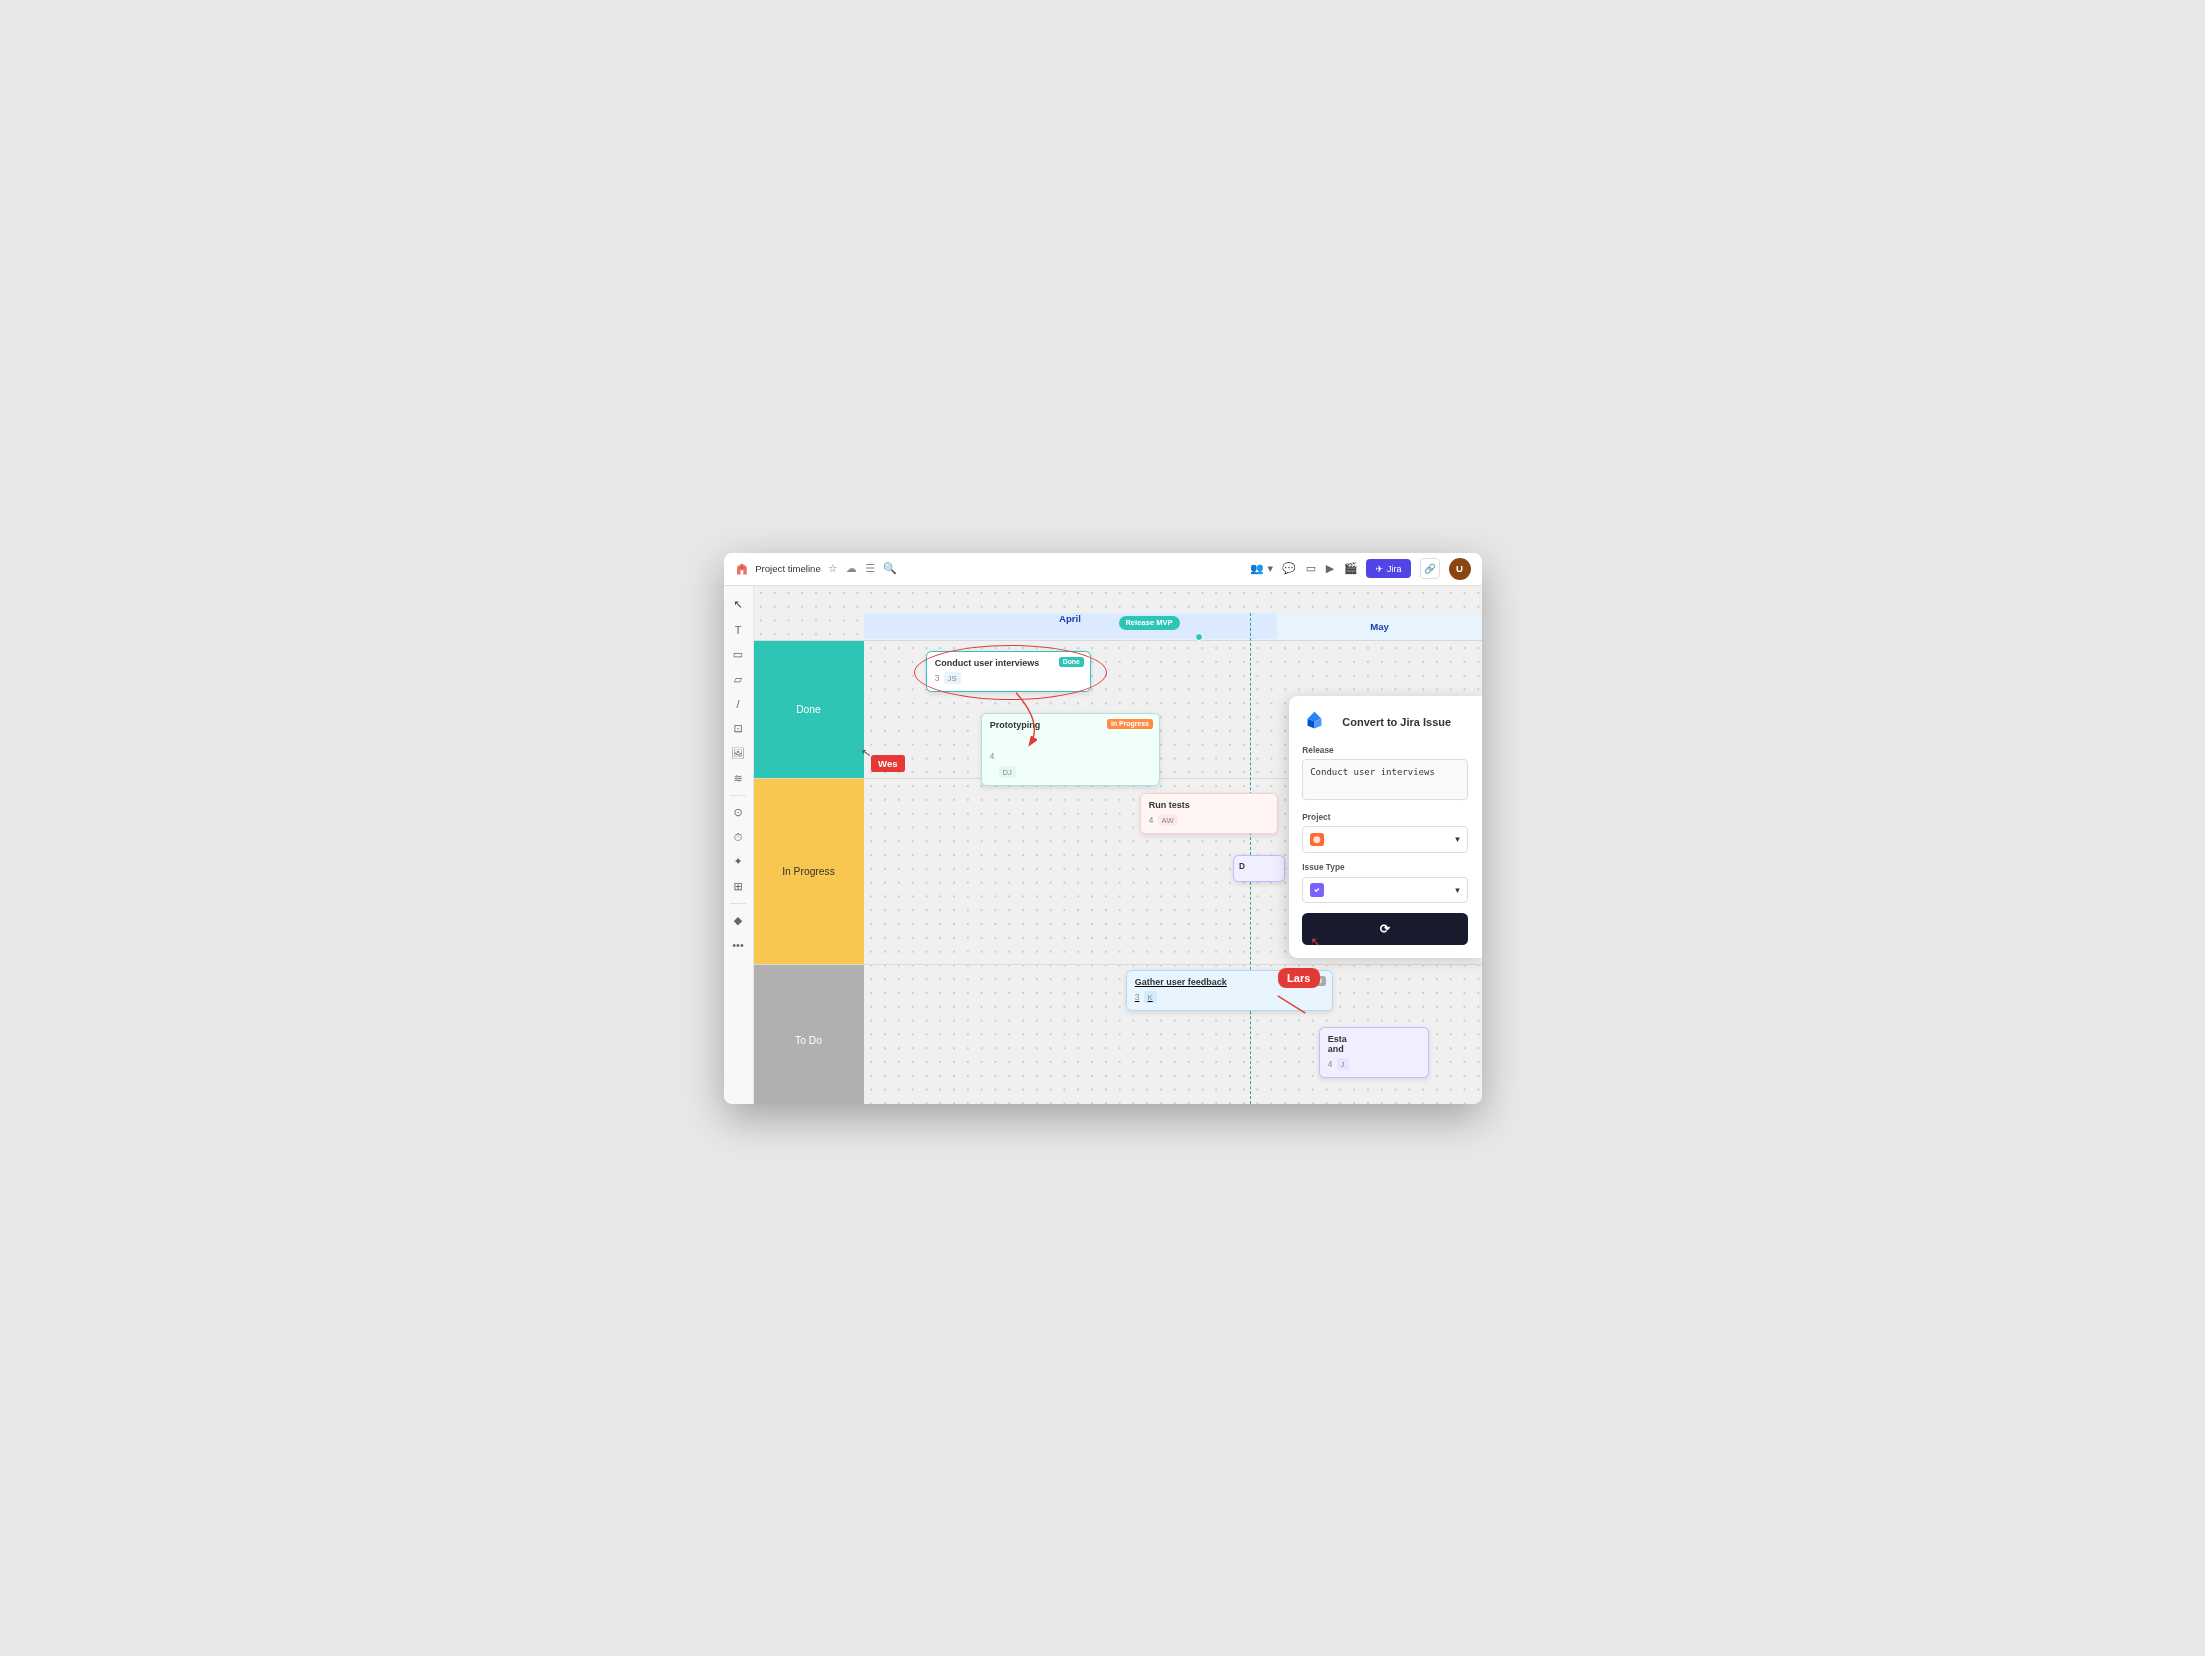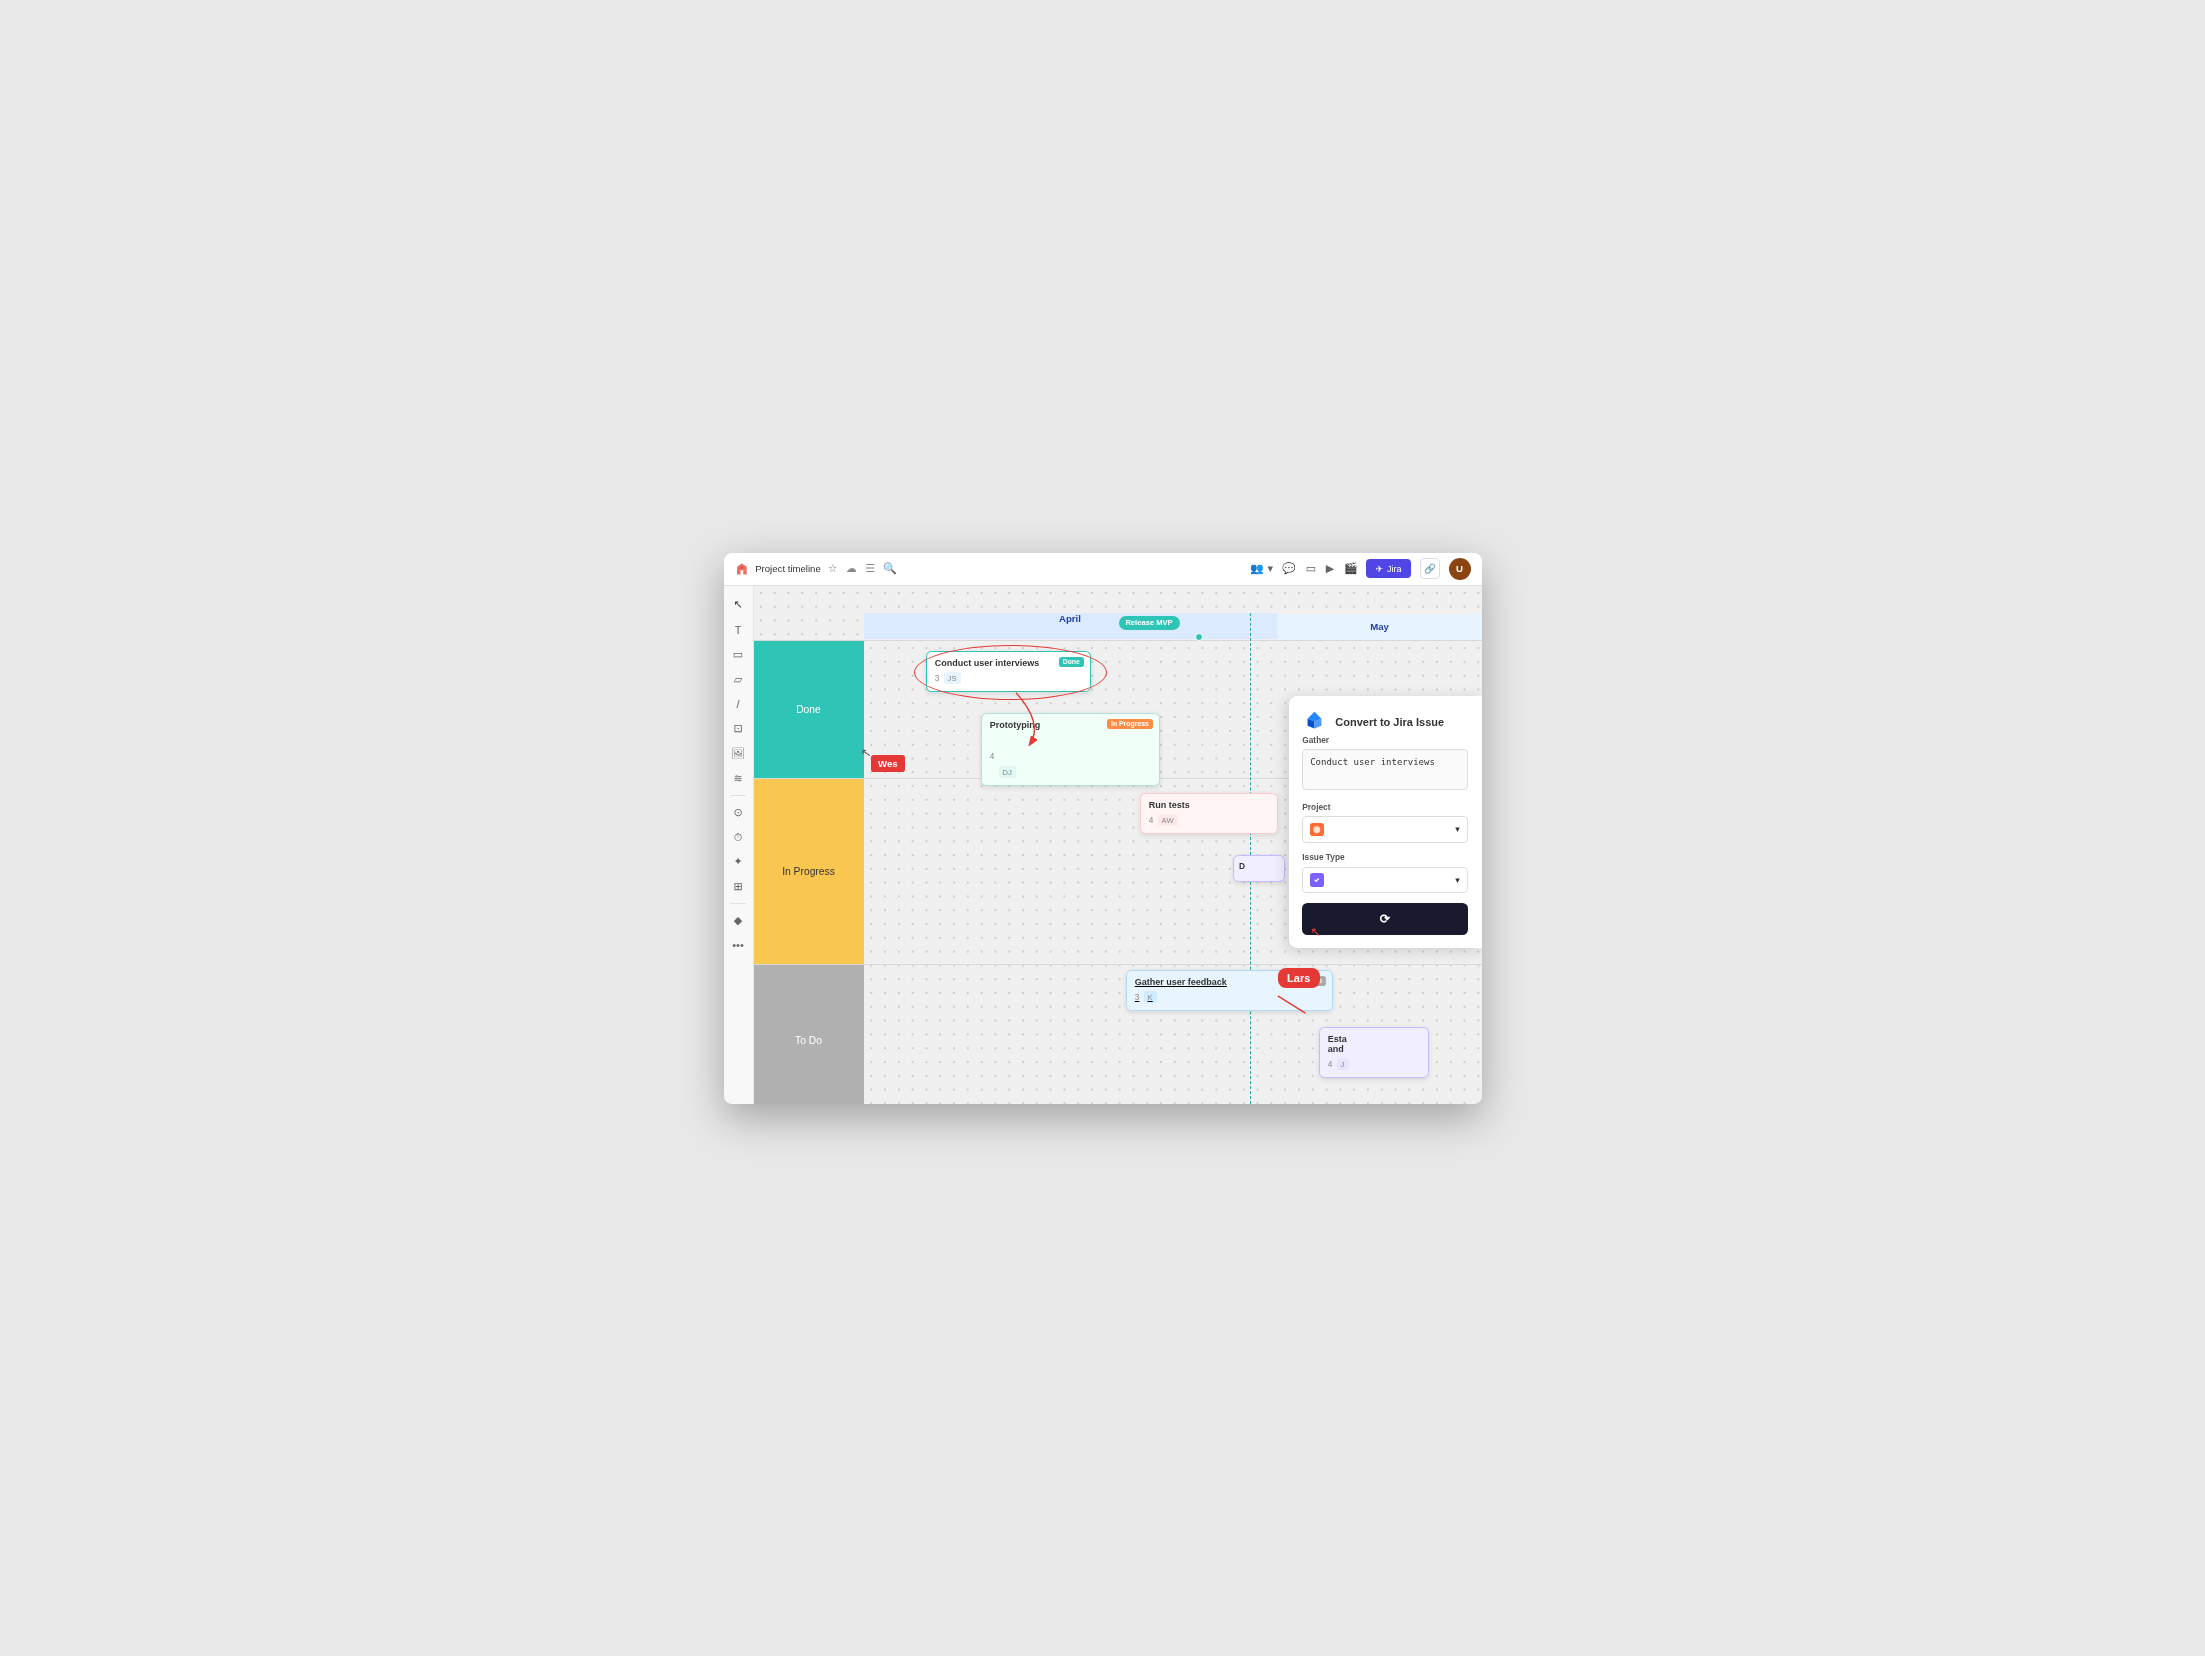--- a/index.html
+++ b/index.html
@@ -202,22 +202,22 @@
       width: 193px;
       background: white;
       border-radius: 8.3px 0 0 8.3px;
       box-shadow: -2.8px 2.8px 13.8px rgba(0,0,0,0.15);
       padding: 13.8px;
       z-index: 100;
     }
     .jira-panel-header {
       display: flex;
       align-items: center;
-      gap: 8px;
-      margin-bottom: 1px;
+      gap: 15px;
+      margin-bottom: 11px;
       text-align: right;
     }
     .jira-title {
       font-size: 11px;
       font-weight: 700;
       color: #333;
     }
     .jira-field-label {
       font-size: 8.3px;
       font-weight: 600;
@@ -456,21 +456,21 @@
 
           <svg width="25" height="25" viewBox="0 0 36 36">
             <rect width="36" height="36" fill="white"></rect>
             <path d="M18 4 L28 14 L18 18 L8 14 Z" fill="#2684FF"></path>
             <path d="M8 14 L18 18 L18 28 L8 24 Z" fill="#0052CC"></path>
             <path d="M18 18 L28 14 L28 24 L18 28 Z" fill="#4C9AFF"></path>
           </svg>
           <span class="jira-title">Convert to Jira Issue</span>
         </div>
 
-        <div class="jira-field-label">Gather</div>
+        <div class="jira-field-label">Release</div>
         <textarea class="jira-text-area" style="">Conduct user interviews</textarea>
 
         <div class="jira-field-label">Project</div>
         <div class="jira-select">
           <div class="jira-select-left">
             <div class="jira-project-icon">
               <svg width="9.6" height="9.6" viewBox="0 0 14 14">
                   <circle cx="7" cy="7" r="5" fill="white" opacity="0.8"></circle>
                 </svg>
             </div>

